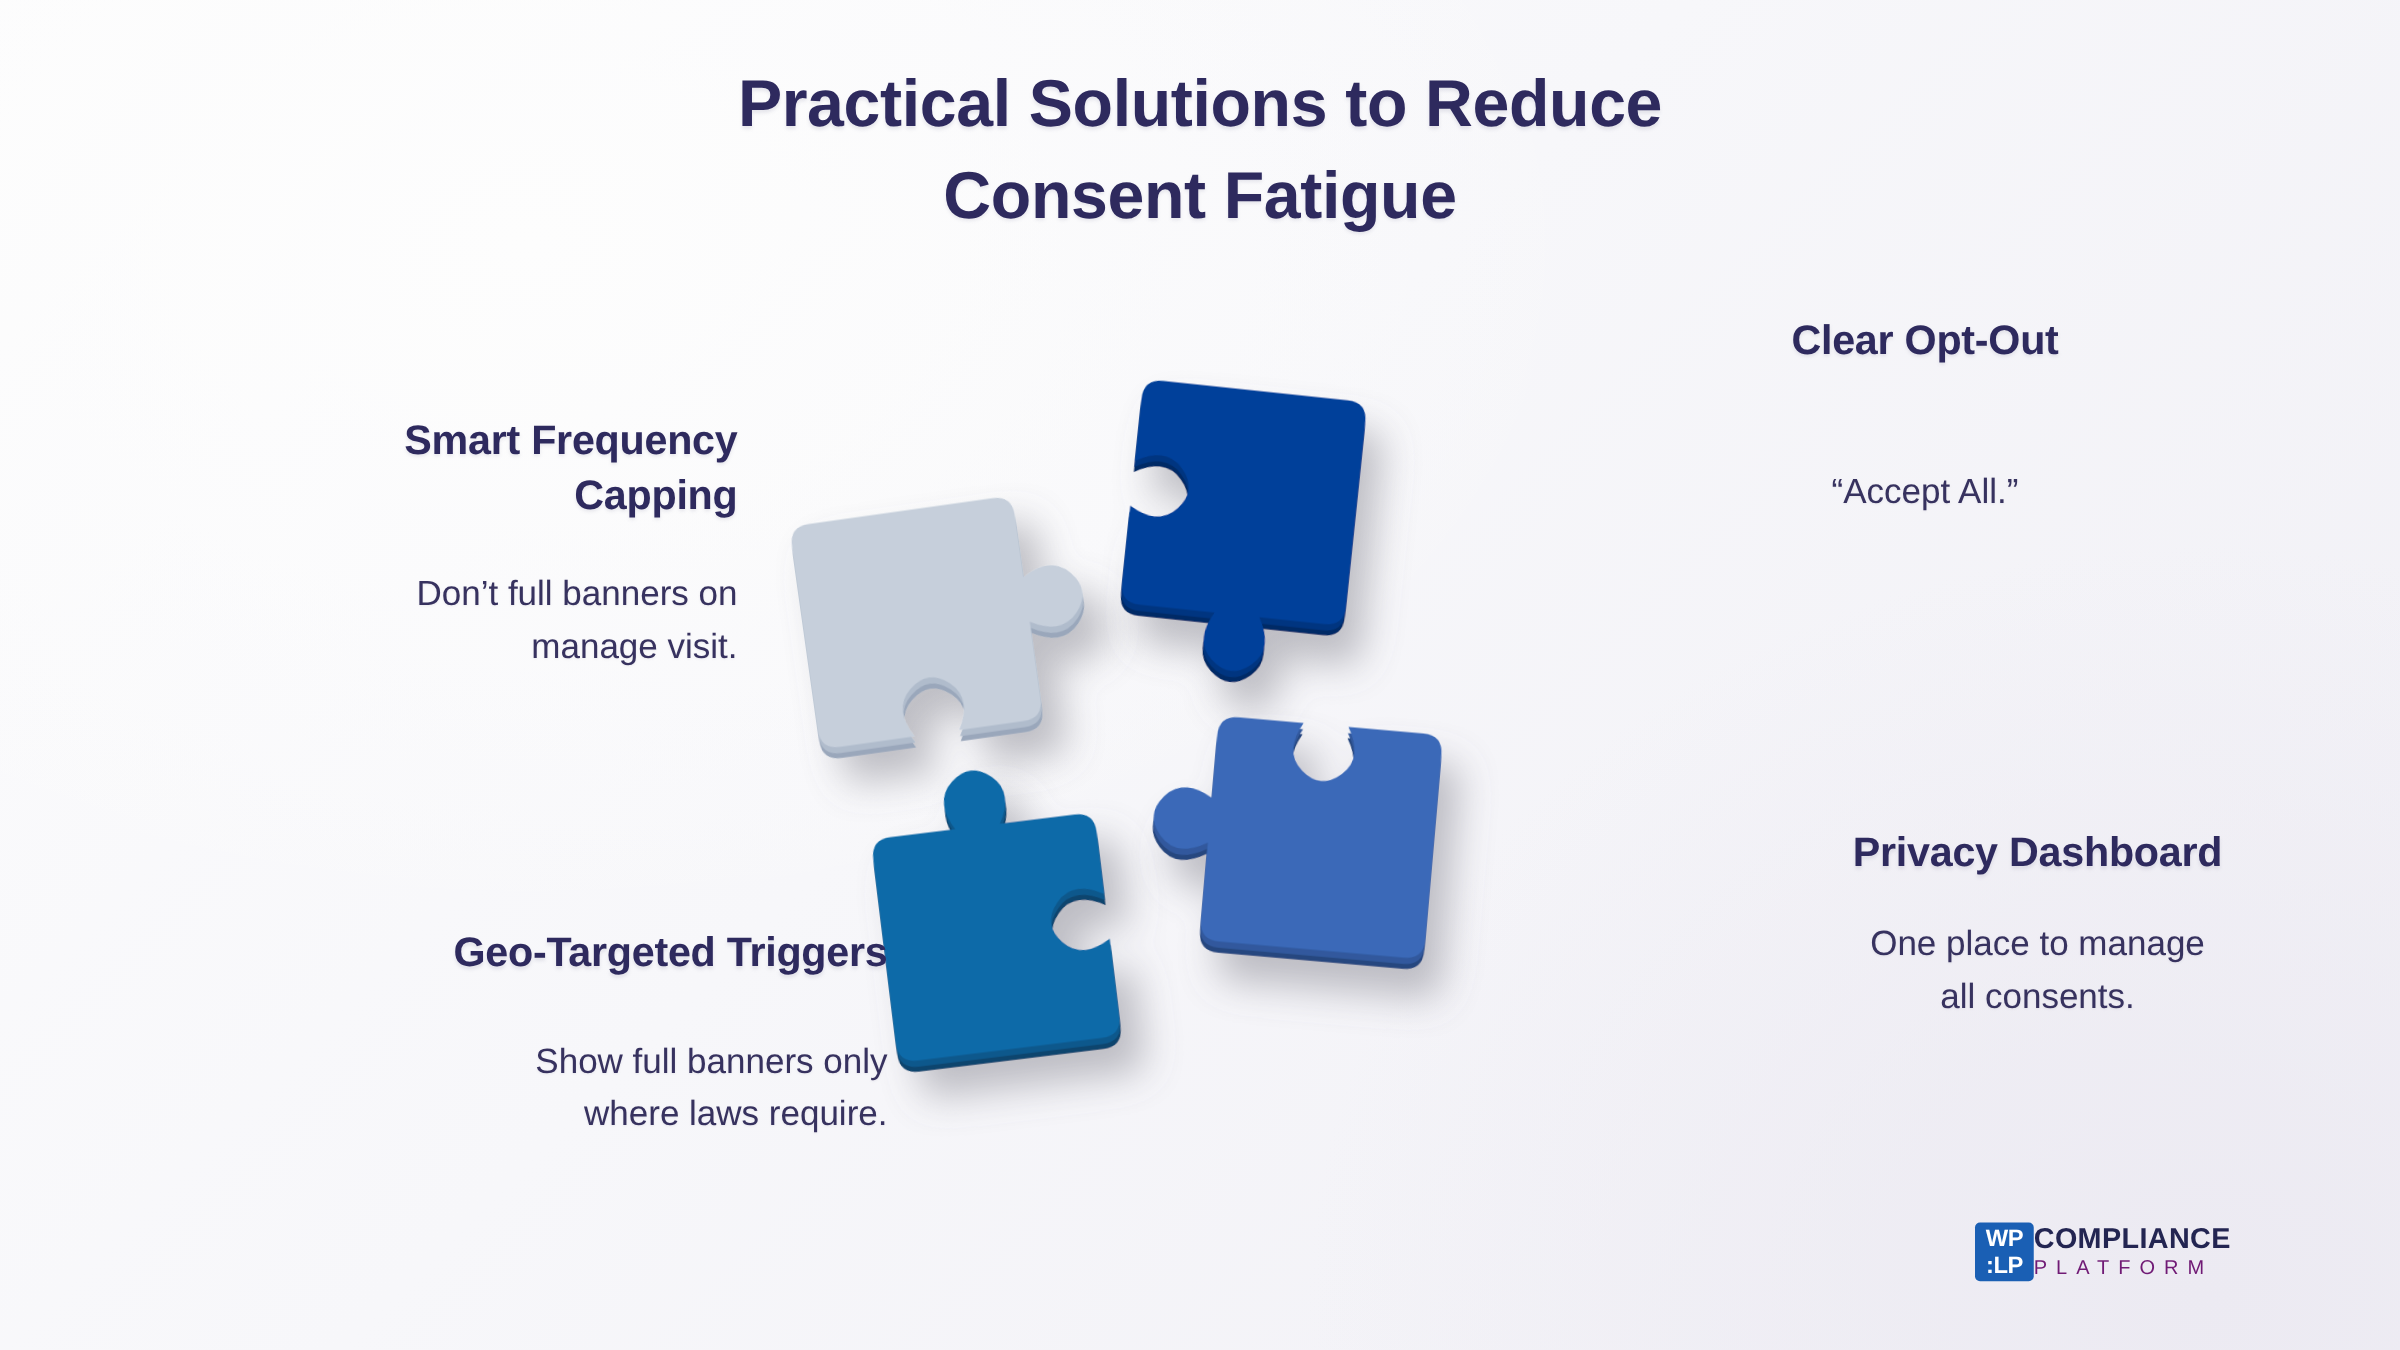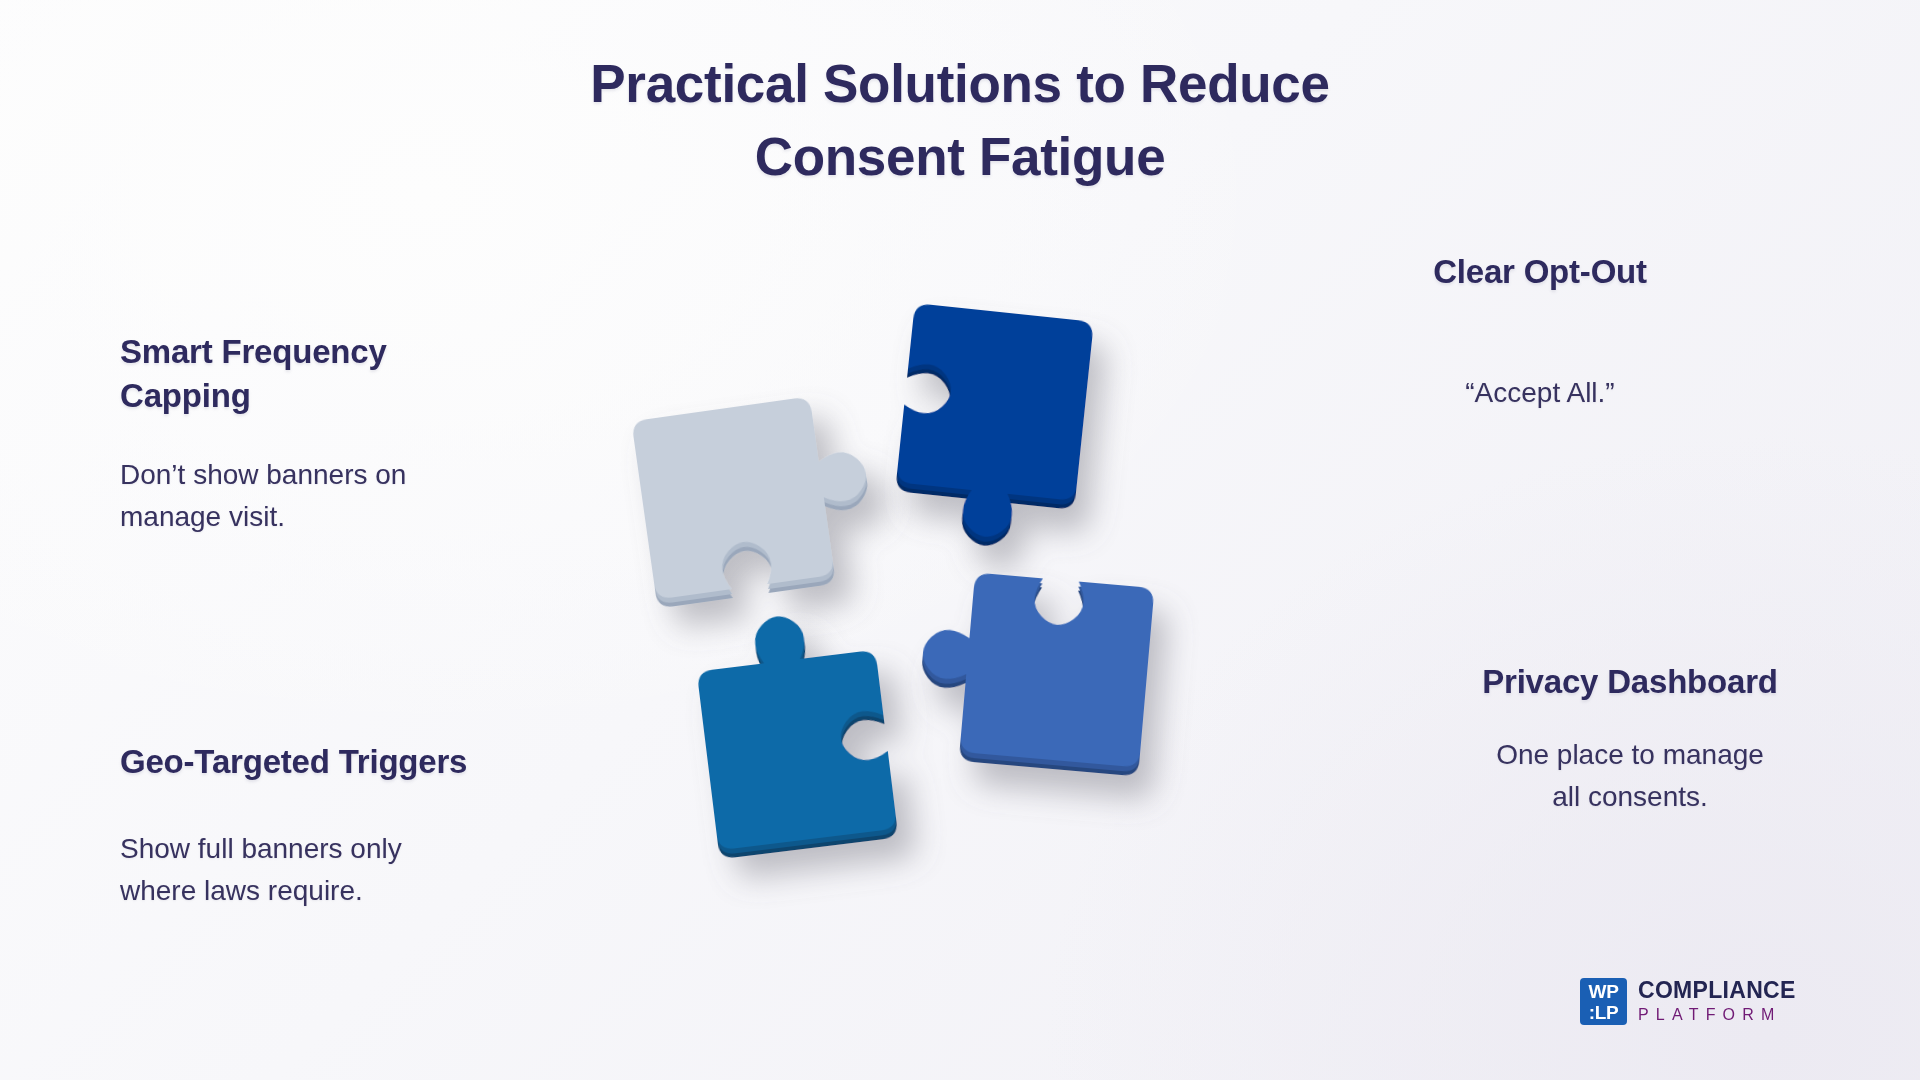--- a/index.html
+++ b/index.html
@@ -44,21 +44,21 @@
     letter-spacing:-0.2px;
     text-shadow:0 2px 3px rgba(120,120,150,0.17);
   }
   .block p {
     color:#37325f;
     font-weight:400;
     font-size:28px;
     line-height:1.5;
     text-shadow:0 1px 2px rgba(120,120,150,0.13);
   }
-  .block.right-align  { text-align:left; }
+  .block.right-align  { text-align:right; }
   .block.left-align   { text-align:center; }
 
   .block .gap-sm { height:30px; }
   .block .gap-md { height:36px; }
   .block .gap-lg { height:44px; }
 
   
   #blk-smart    { left:120px;  top:330px;  width:470px; }
   #blk-geo      { left:120px;  top:740px;  width:590px; }
   #blk-optout   { left:1300px; top:250px;  width:480px; }
@@ -69,21 +69,21 @@
     position:absolute;
     left:645px; top:320px;
     width:640px; height:600px;
   }
   .puzzle svg { width:100%; height:100%; display:block; overflow:visible; }
 
   
   .logo {
     position:absolute;
     left:1580px; top:978px;
-    display:flex; gap:11px;
+    display:flex; 
   }
   .logo-mark {
     width:47px; height:47px;
     background:#1a5fb4;
     border-radius:4px;
     display:flex; flex-direction:column;
     align-items:center; justify-content:center;
     color:#ffffff;
     font-weight:700;
     line-height:1;
@@ -178,21 +178,21 @@
     </svg>
   </div>
 
   <div class="block right-align" id="blk-smart">
     <h2>
       <span>Smart Frequency</span><br>
       <span>Capping</span>
     </h2>
     <div class="gap-md"></div>
     <p>
-      <span>Don’t show banners on</span><br>
+      <span>Don’t full banners on</span><br>
       <span>manage visit.</span>
     </p>
   </div>
 
   <div class="block right-align" id="blk-geo">
     <h2>
       <span>Geo-Targeted Triggers</span>
     </h2>
     <div class="gap-lg"></div>
     <p>

